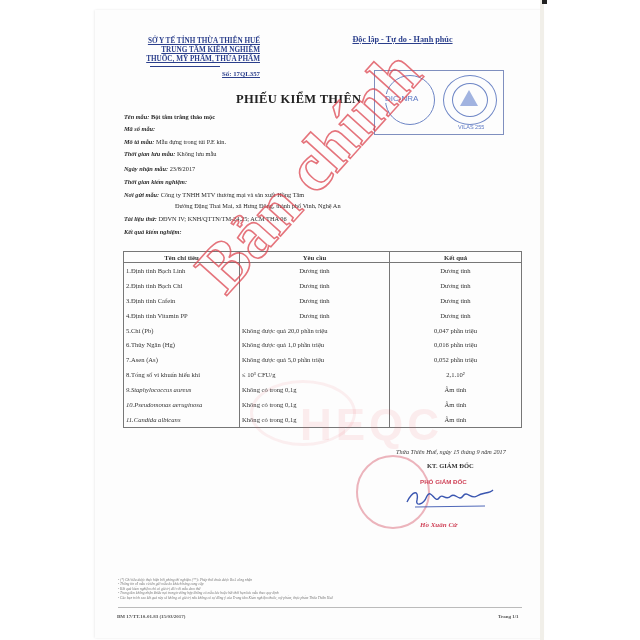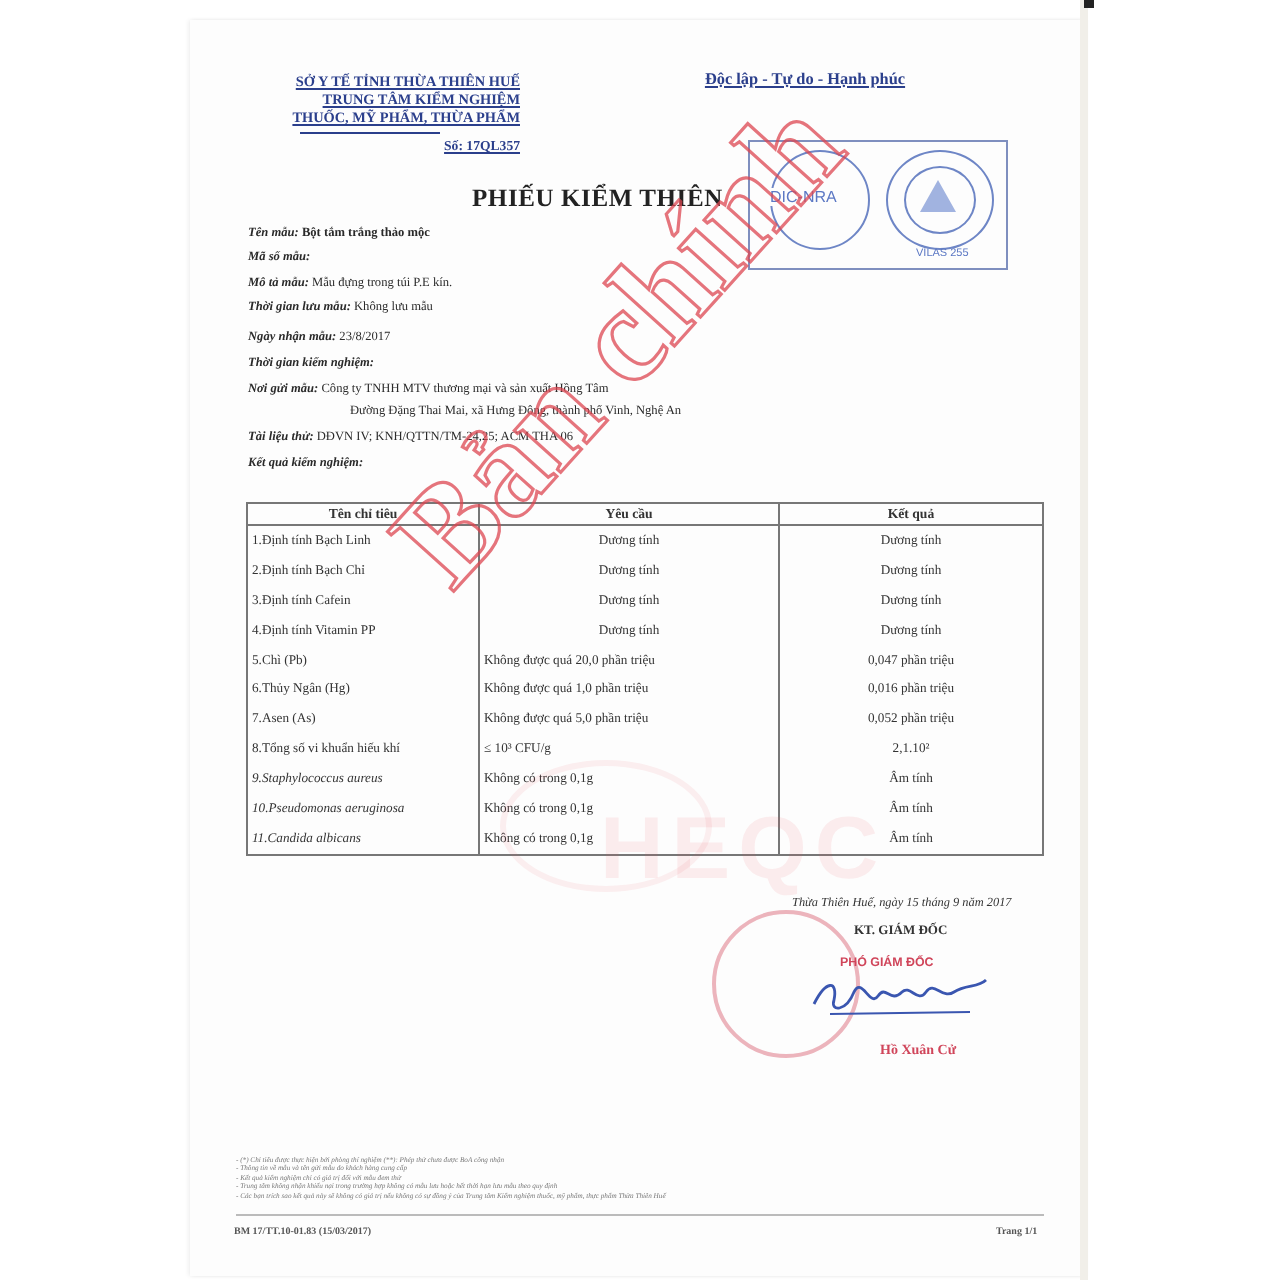--- a/index.html
+++ b/index.html
@@ -46,21 +46,21 @@
             font-family:"Liberation Serif",serif; font-size:68px; font-weight:bold; color:transparent;
             -webkit-text-stroke:1.6px rgba(220,70,80,0.75); white-space:nowrap; pointer-events:none; }
   .wm-logo { position:absolute; left:300px; top:400px; font-family:"Liberation Sans",sans-serif; font-size:44px; font-weight:bold;
              color:rgba(235,90,100,0.10); letter-spacing:4px; pointer-events:none; }
   .wm-circle { position:absolute; left:250px; top:380px; width:100px; height:60px; border-radius:50%; border:3px solid rgba(235,90,100,0.09); pointer-events:none; }
 
   .sig-place { position:absolute; left:396px; top:448px; font-size:6.2px; font-style:italic; color:#333; white-space:nowrap; }
   .sig-role1 { position:absolute; left:427px; top:462px; font-size:6.5px; font-weight:bold; color:#333; }
   .sig-role2 { position:absolute; left:420px; top:478px; font-size:6.2px; font-weight:bold; color:#d0455a; font-family:"Liberation Sans",sans-serif; }
   .sig-scrawl { position:absolute; left:405px; top:484px; width:90px; height:26px; }
-  .sig-name { position:absolute; left:440px; top:521px; font-size:7px; font-weight:bold; color:#d0455a; }
+  .sig-name { position:absolute; left:420px; top:521px; font-size:7px; font-style:italic; font-weight:bold; color:#d0455a; }
   .red-stamp { position:absolute; left:356px; top:455px; width:70px; height:70px; border-radius:50%; border:2px solid rgba(210,70,90,0.4); }
 
   .notes { position:absolute; left:118px; top:578px; font-size:3.6px; line-height:4.4px; color:#777; font-style:italic; white-space:nowrap; }
   .foot-rule { position:absolute; left:118px; top:607px; width:404px; height:1px; background:#bbb; }
   .foot-left { position:absolute; left:117px; top:614px; font-size:5px; color:#555; font-weight:bold; }
   .foot-right { position:absolute; left:498px; top:614px; font-size:5px; color:#555; font-weight:bold; }
 </style>
 </head>
 <body>
 

